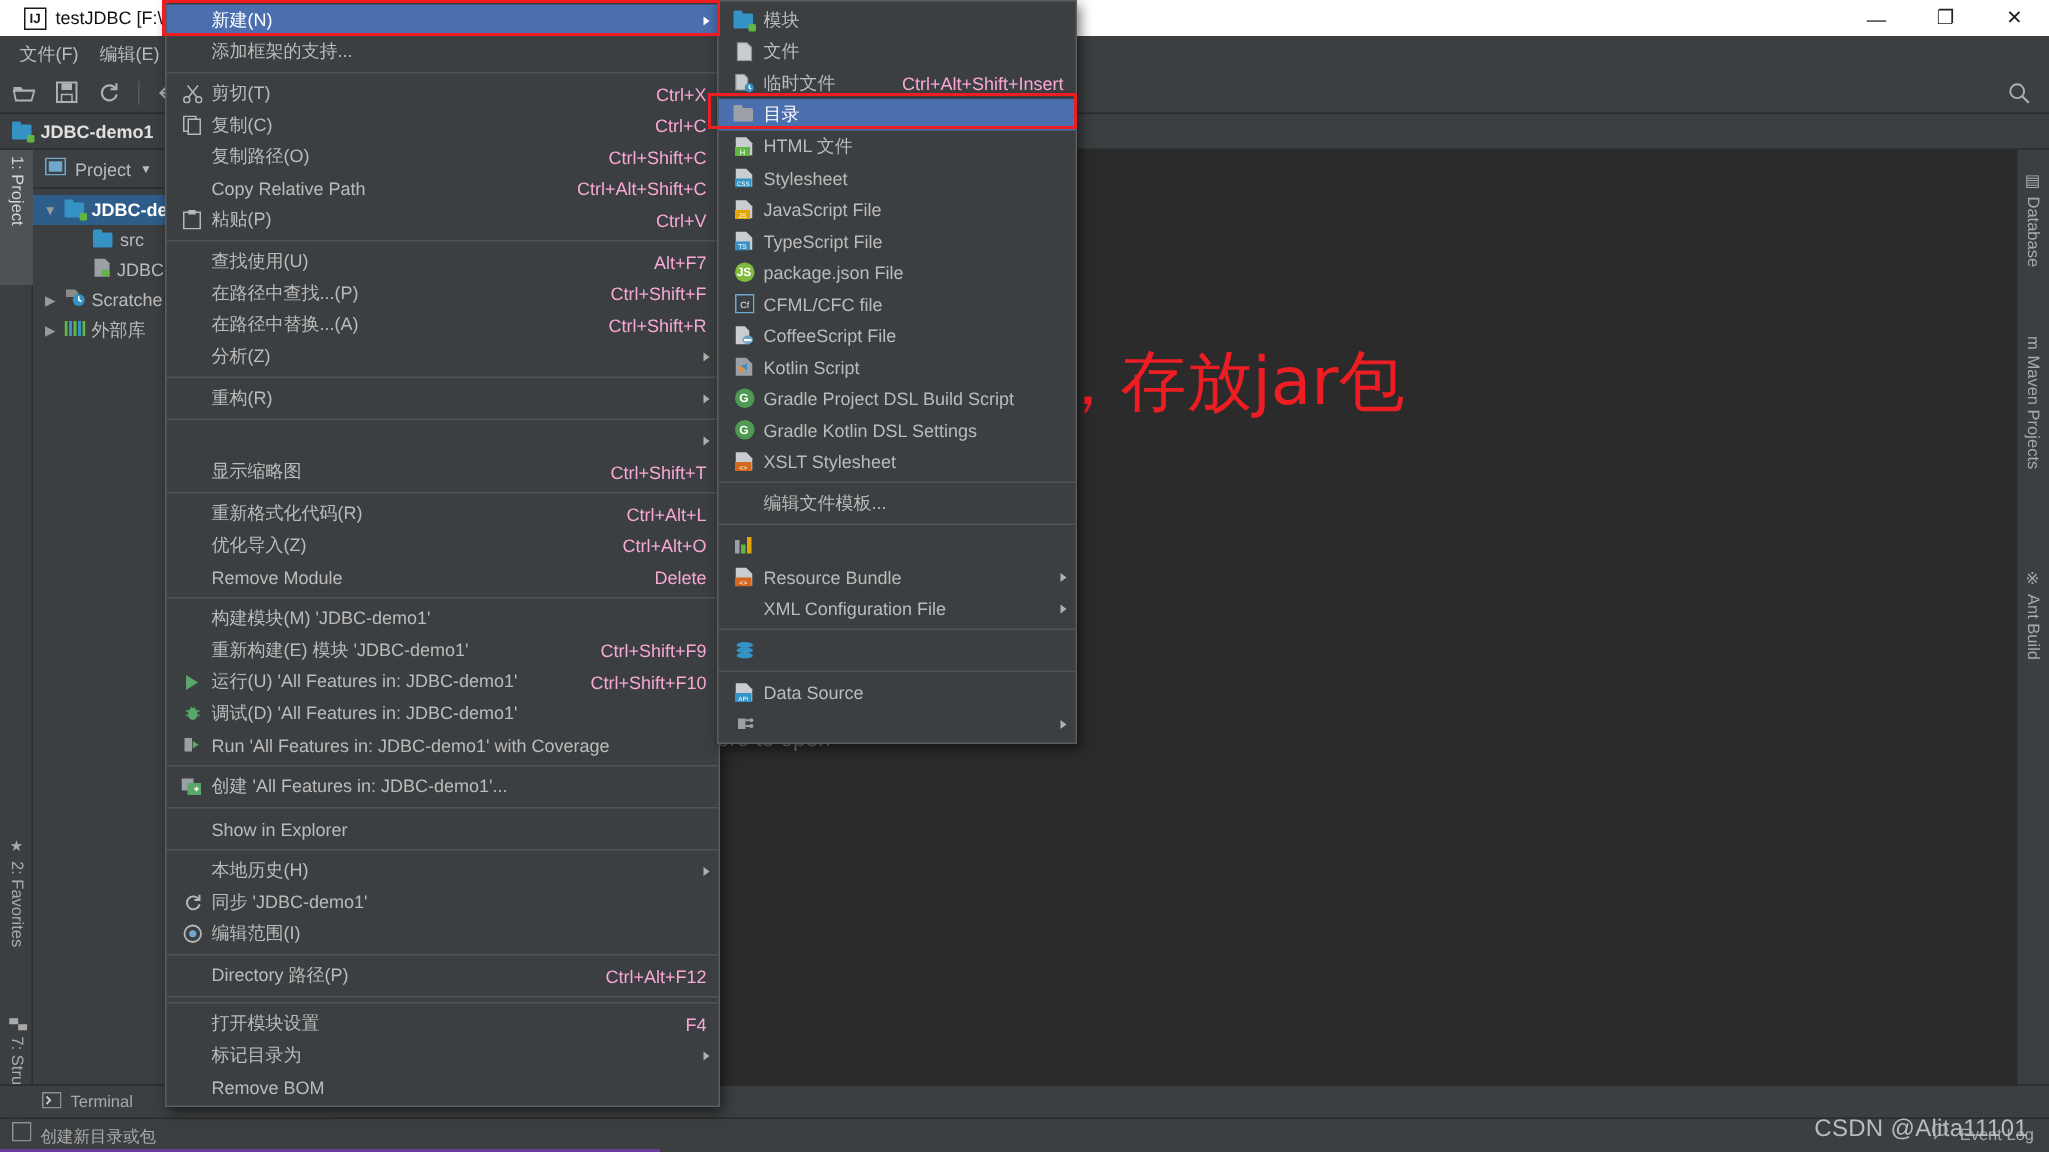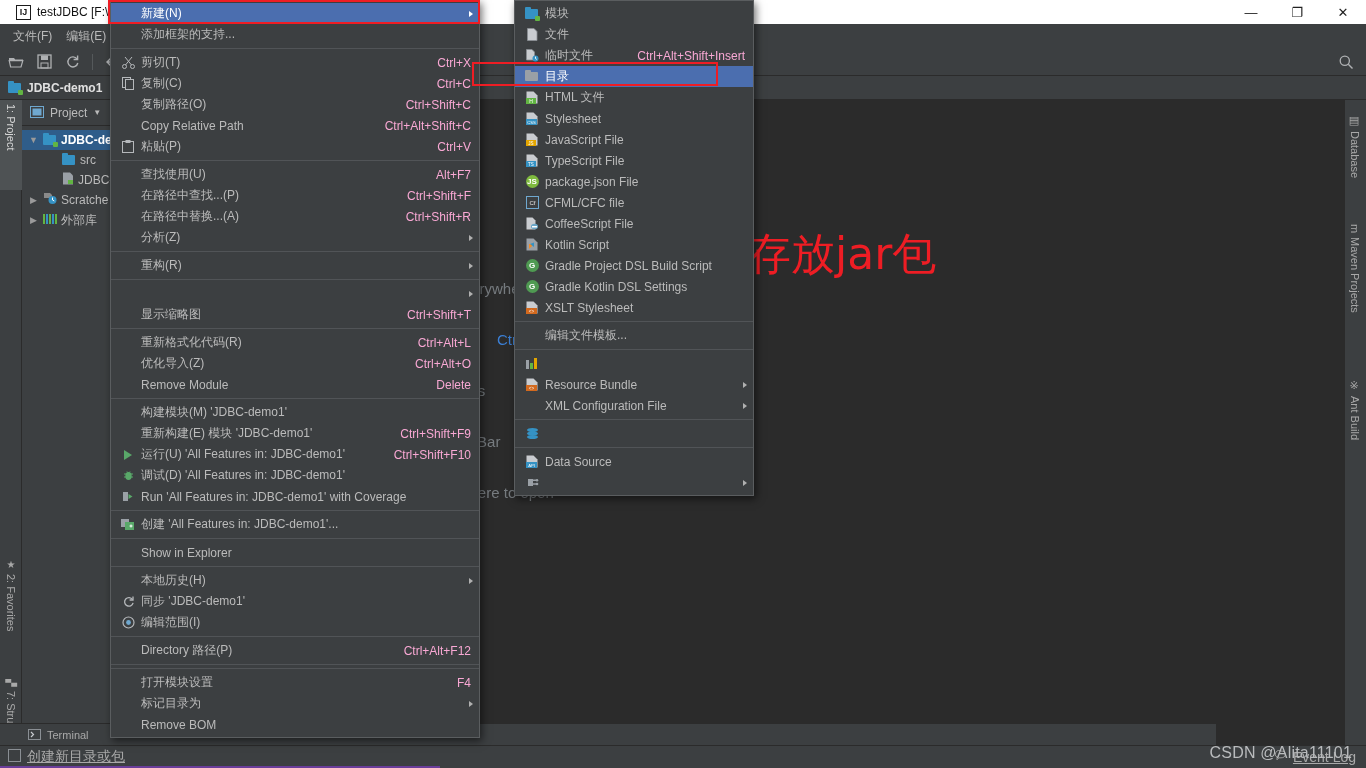--- a/index.html
+++ b/index.html
@@ -109,47 +109,47 @@
   }
   .rtab {
     position: absolute; right: 0; width: 22px;
     writing-mode: vertical-rl; text-orientation: mixed;
     font-size: 11px; color: #a9a9a9; padding: 4px 0;
     display: flex; align-items: center; gap: 4px;
   }
 
   
   .bottom-strip {
-    position: absolute; bottom: 23px; left: 0; width: 1216px; height: 22px;
+    position: absolute; bottom: 23px; left: 0; width: 1366px; height: 22px;
     background: #3c3f41; border-top: 1px solid #2b2b2b;
     display: flex; align-items: center; padding-left: 28px; gap: 6px;
   }
   .bottom-strip .lbl { font-size: 11px; color: #a9a9a9; }
   .statusbar {
     position: absolute; bottom: 0; left: 0; width: 1366px; height: 23px;
     background: #3c3f41; border-top: 1px solid #2b2b2b;
     display: flex; align-items: center; padding-left: 8px; gap: 6px;
   }
-  .statusbar .lbl { font-size: 14px; color: #a9a9a9; text-decoration: underline; }
+  .statusbar .lbl { font-size: 11px; color: #a9a9a9; }
   .status-right { position: absolute; right: 10px; display: flex; align-items: center; gap: 6px; }
   .prog-bar { position: absolute; bottom: 0; left: 140px; width: 300px; height: 2px; background: #6a3d9a; }
   .prog-bar2 { position: absolute; bottom: 0; left: 0; width: 140px; height: 2px; background: #6a3d9a; }
   .watermark {
     position: absolute; right: 14px; bottom: 6px; font-size: 16px; color: #b9bbbd;
     font-family: "Liberation Sans", sans-serif; letter-spacing: 0.2px;
   }
 
   
   .menu {
     position: absolute; background: #3c3f41; border: 1px solid #5a5d5f;
     box-shadow: 2px 3px 8px rgba(0,0,0,0.55);
     font-size: 12px; color: #bbbbbb; padding: 2px 0;
   }
   .menu-main { left: 110px; top: 0; width: 370px; }
-  .menu-sub  { left: 478px; top: 0; width: 240px; margin-left: 36px; }
+  .menu-sub  { left: 478px; top: 0; width: 240px; }
   .row {
     height: 21px; display: flex; align-items: center; position: relative;
     padding-left: 8px; padding-right: 8px; white-space: nowrap;
   }
   .row.hl { background: #4b6eaf; color: #ffffff; }
   .row .ic { width: 18px; min-width: 18px; height: 16px; display: flex; align-items: center; justify-content: center; margin-right: 4px; }
   .row .txt { flex: 1; overflow: hidden; text-overflow: clip; }
   .row .sc { color: #f9a8d4; font-size: 12px; padding-left: 14px; }
   .row .sub-arrow { position: absolute; right: 6px; top: 50%; transform: translateY(-50%);
                     width: 0; height: 0; border-left: 4px solid #b0b0b0;

